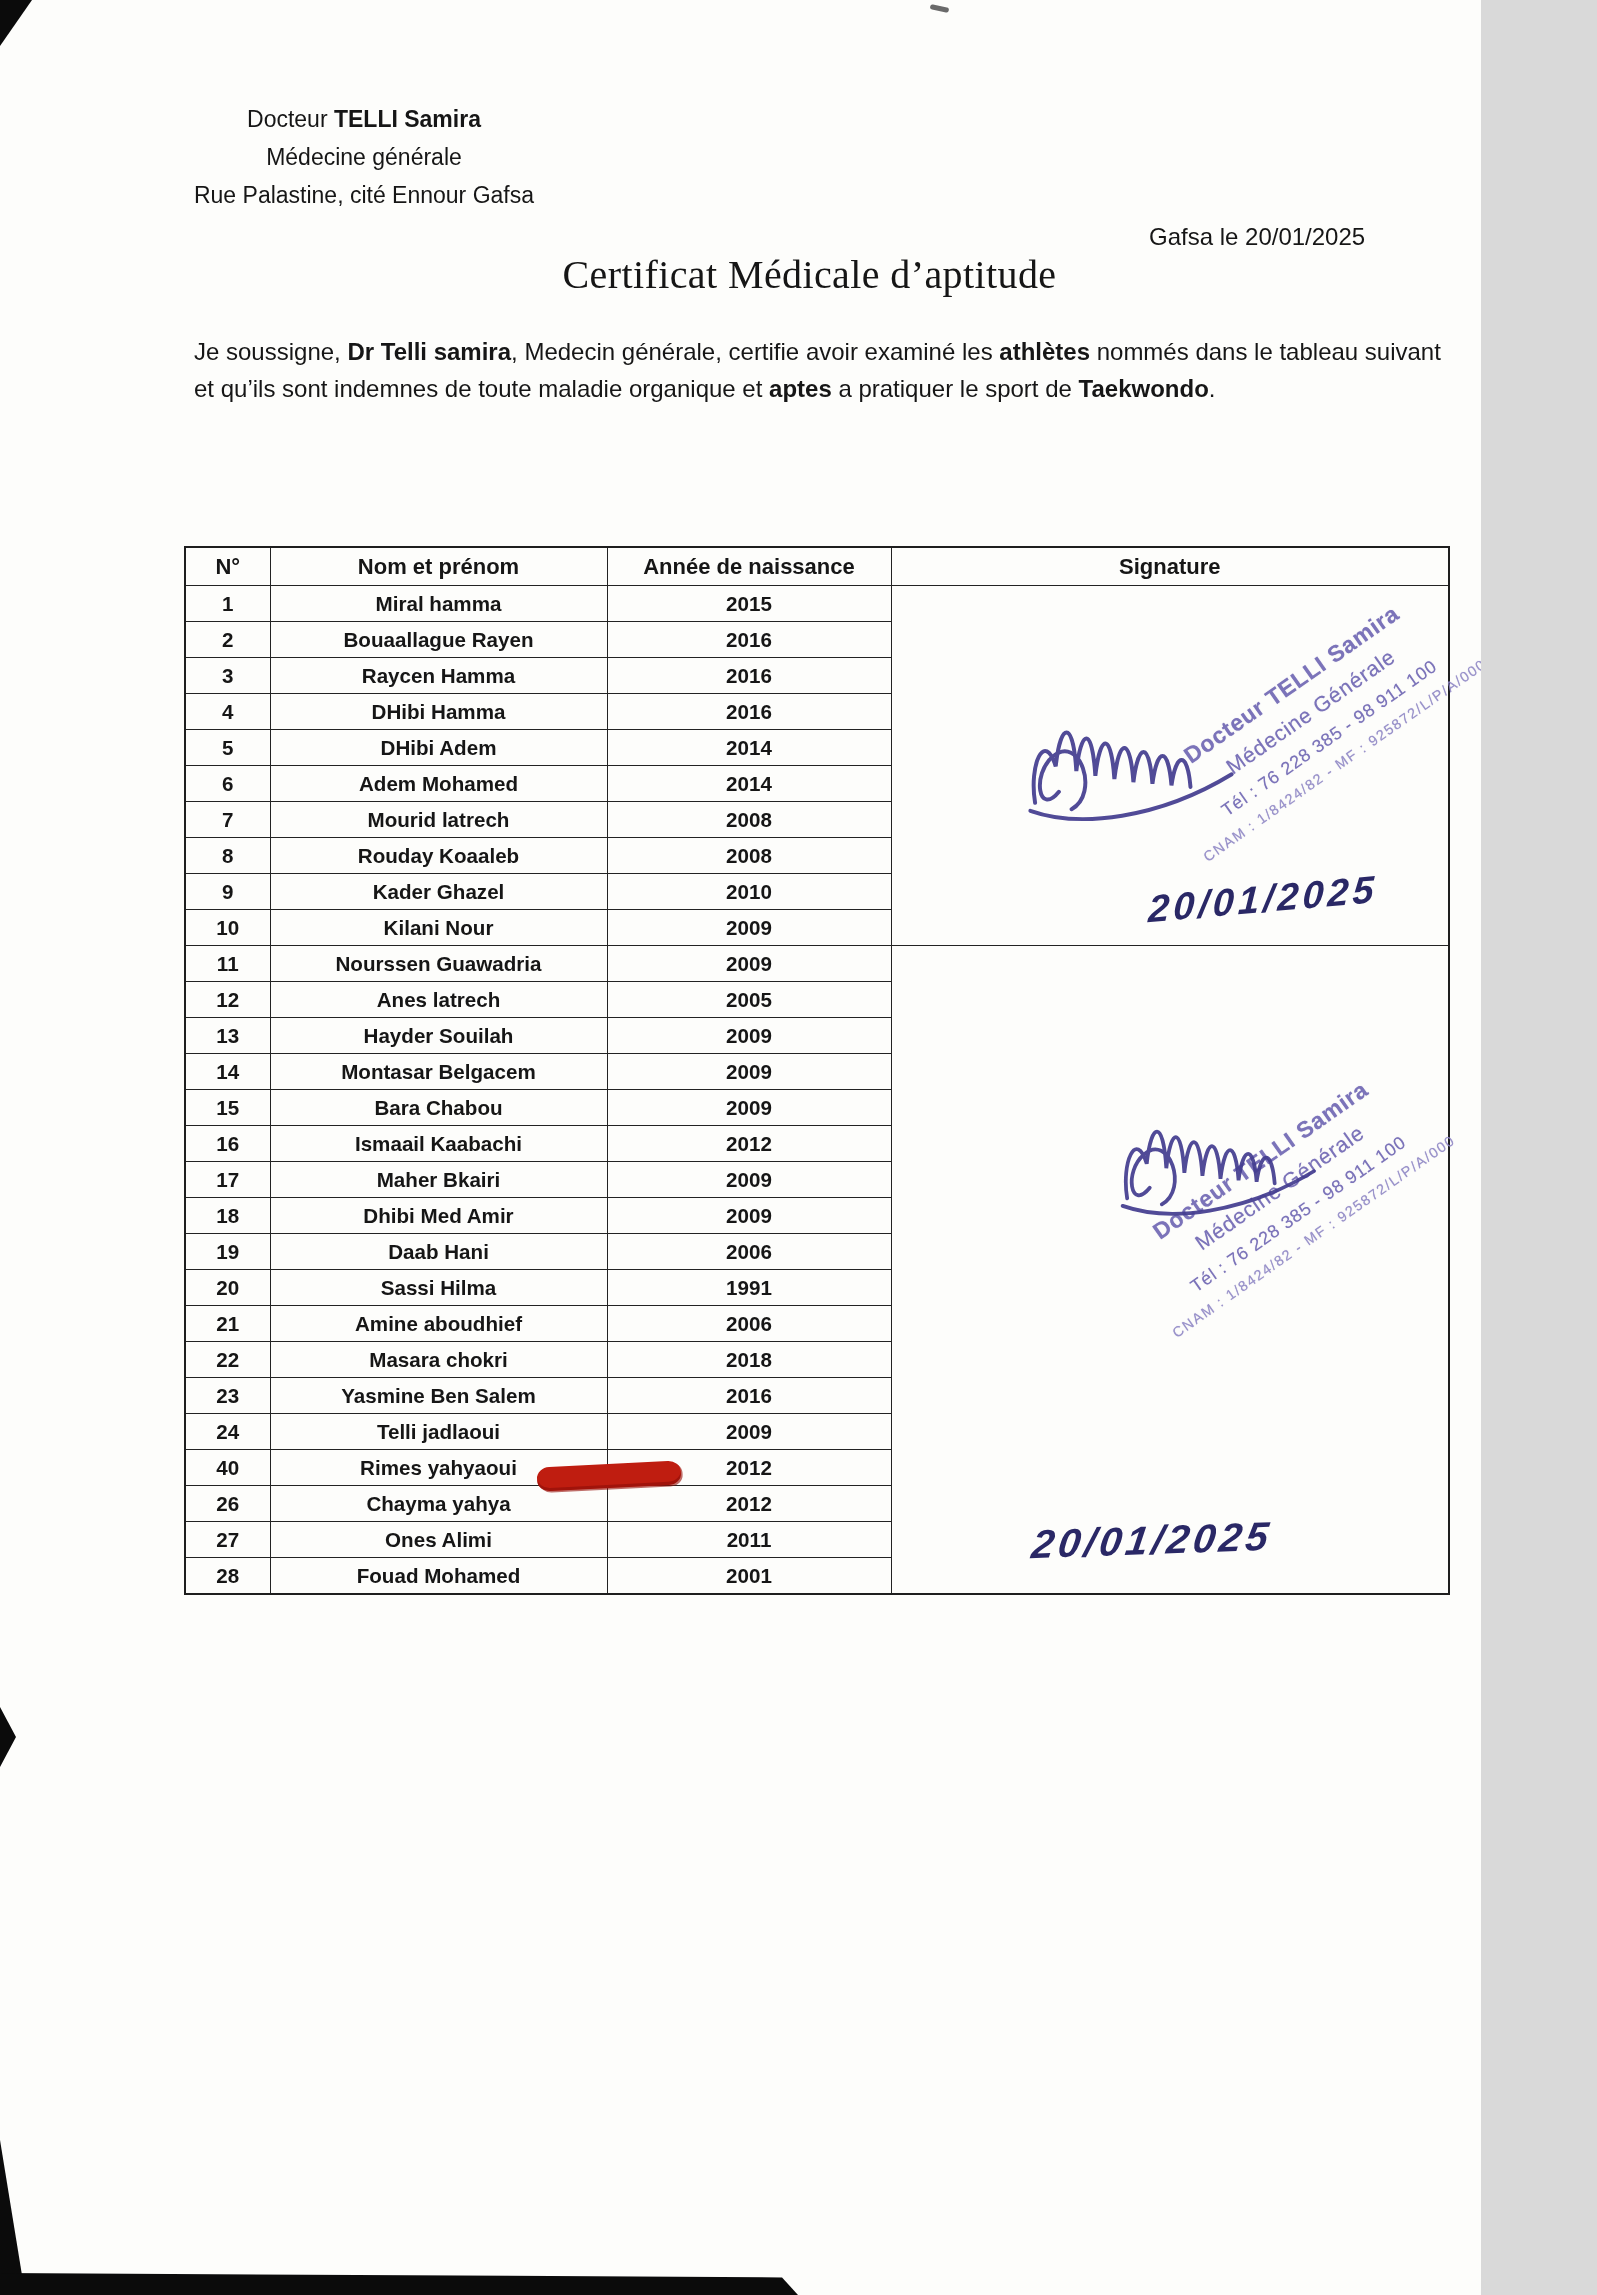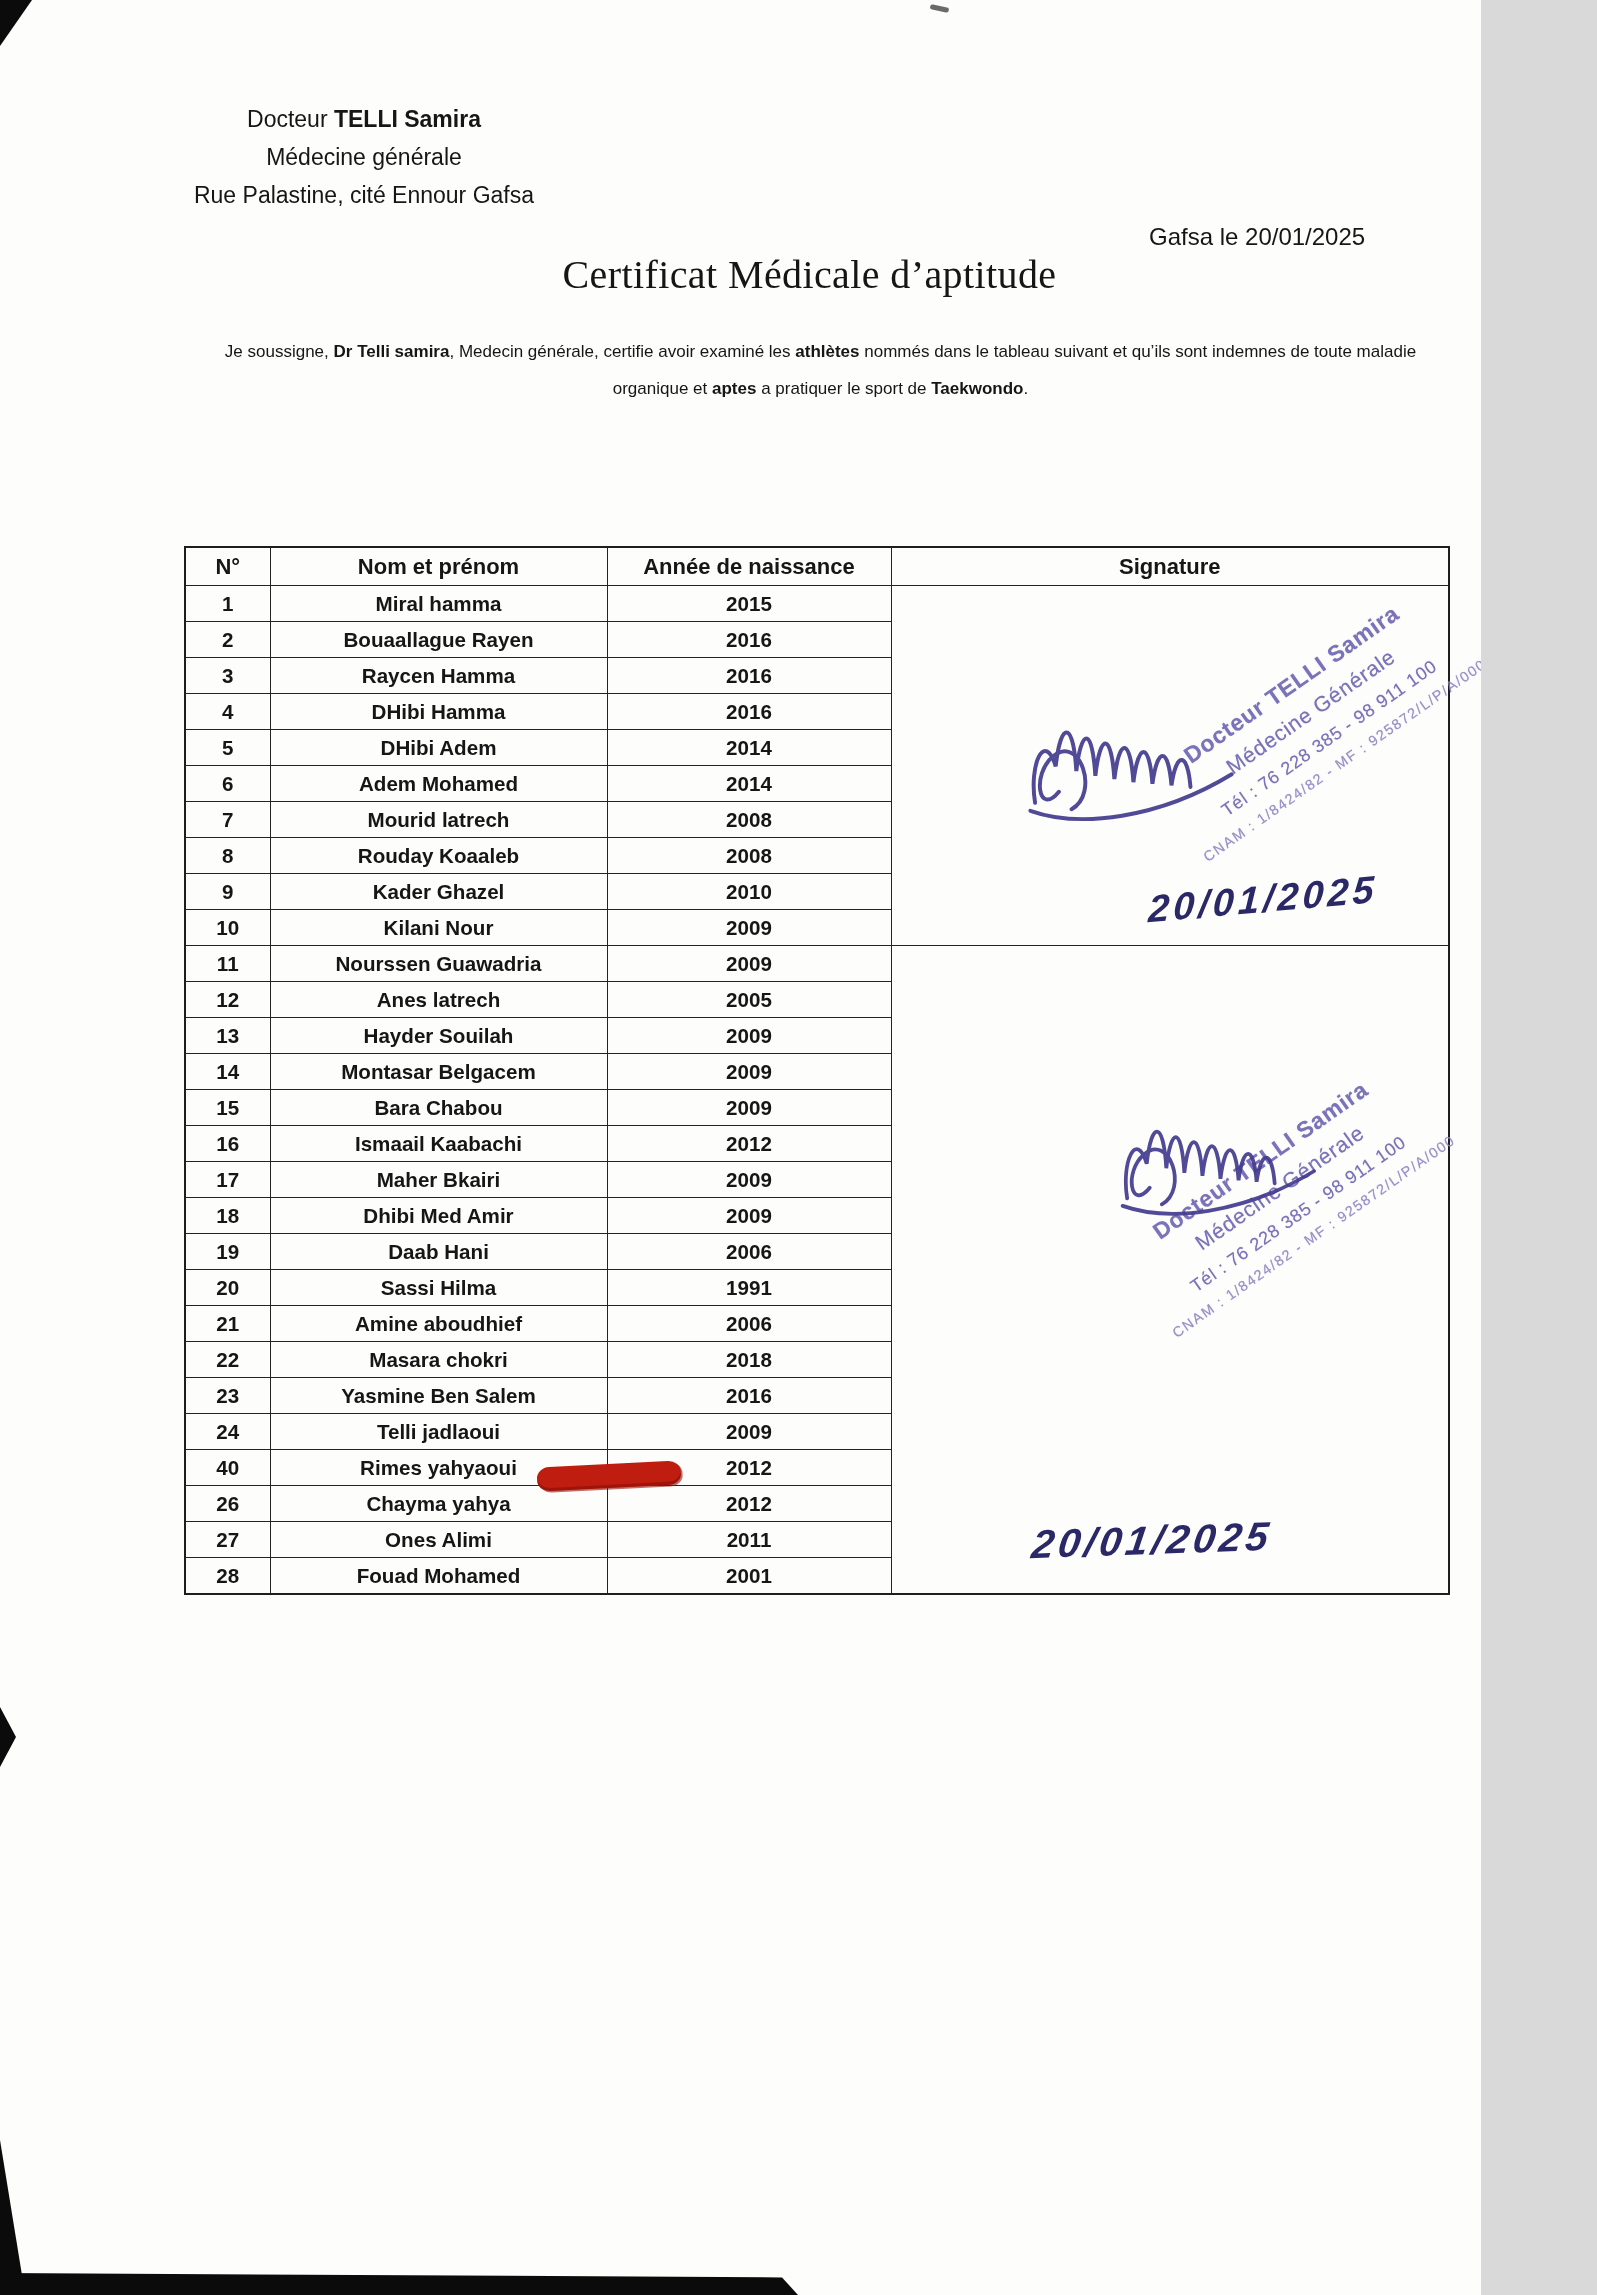--- a/index.html
+++ b/index.html
@@ -24,21 +24,21 @@
 
   
   .header-block { position:absolute; left:187px; top:100px; width:354px;
     text-align:center; font-size:23px; line-height:38px; }
   .date-line { position:absolute; left:1149px; top:175px; font-size:24px;margin-top:48px; }
 
   .title { position:absolute; left:0; top:251px; width:1619px; text-align:center;
     font-family:"Liberation Serif", serif; font-size:40px; letter-spacing:0.4px; }
 
   .intro { position:absolute; left:194px; top:333px; width:1253px;
-    text-align:center; font-size:17px; line-height:37px; }
+    font-size:24px; line-height:37px; }
 
   
   table.cert { position:absolute; left:184px; top:546px; width:1264px;
     border-collapse:collapse; table-layout:fixed; border:2.4px solid #1e1e1e; }
   table.cert th { height:37px; font-size:22px; font-weight:bold;
     border:1.6px solid #232323; text-align:center; padding:0; }
   table.cert td { height:35px; font-size:20.6px; font-weight:600;
     border:1.6px solid #232323; text-align:center; padding:0; }
   .w-num  { width:85px; }
   .w-name { width:337px; }

